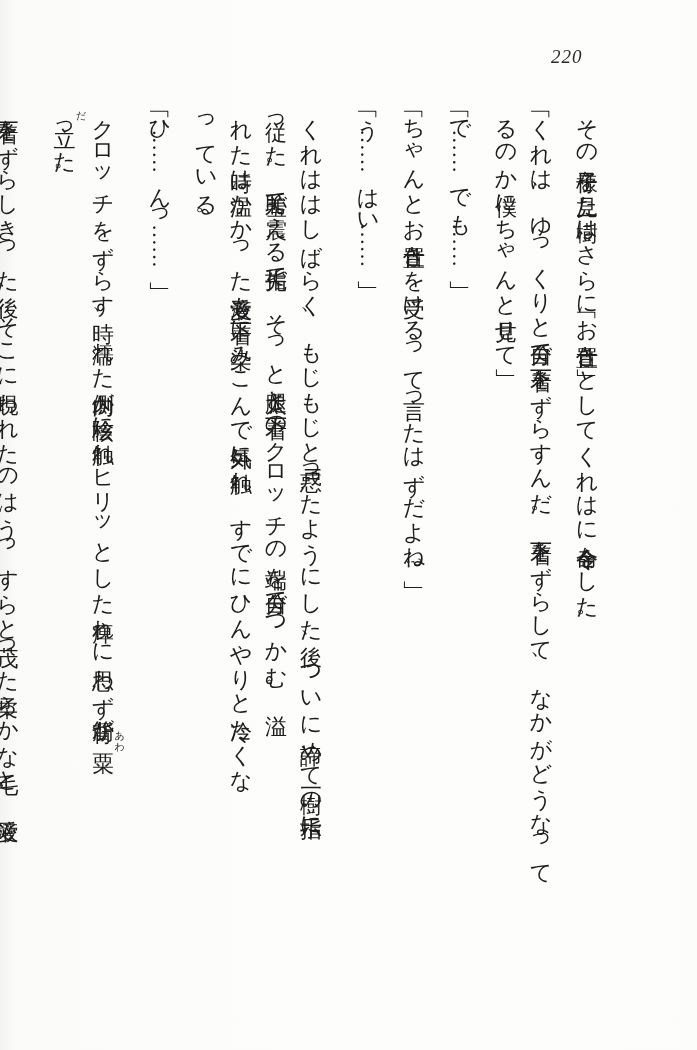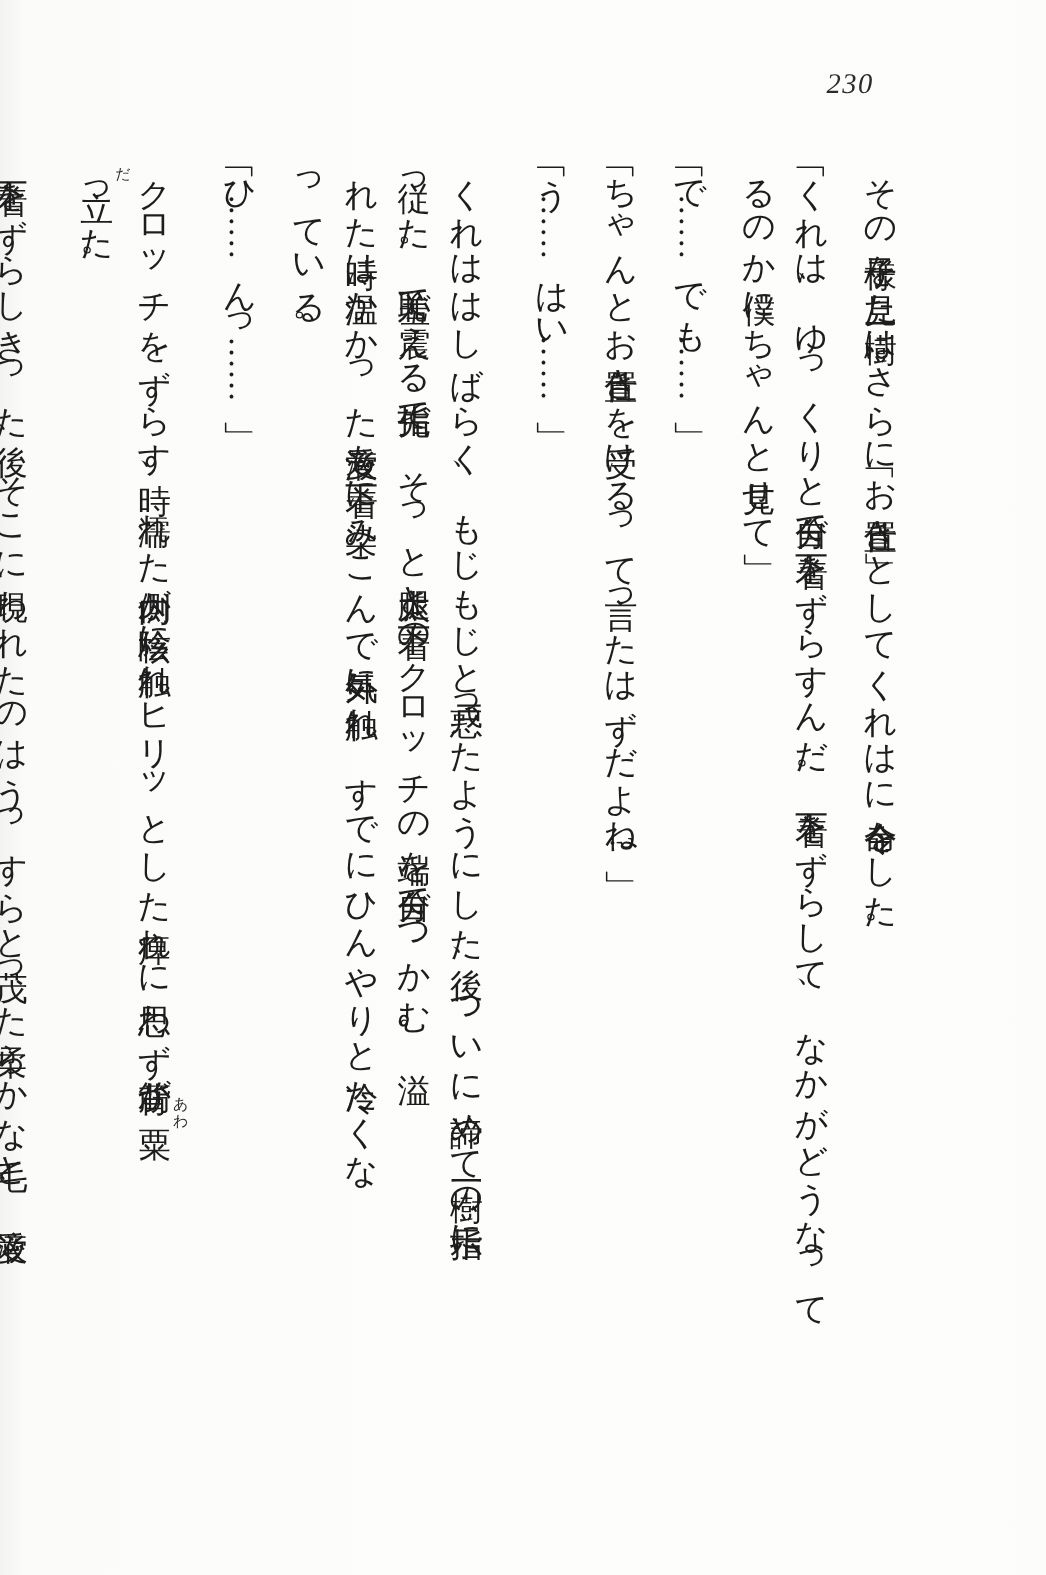--- a/index.html
+++ b/index.html
@@ -50,21 +50,21 @@
   rt {
     font-size: 10px;
     letter-spacing: 0;
     color: #2b2b2b;
   }
 </style>
 </head>
 <body>
 
 <div class="page">
-  <div class="page-number">230</div>
+  <div class="page-number">220</div>
   <div class="text-block">
       <p class="line" style="padding-block-start: 22px;"><span>その様子を見た一樹はさらに「お仕置き」としてくれはに命令をした。</span></p>
       <p class="line" style="padding-block-start: 11px;"><span>「くれは、ゆっくりと自分で下着をずらすんだ。下着をずらして、なかがどうなって</span></p>
       <p class="line" style="padding-block-start: 0px;"><span>るのか僕にちゃんと見せて」</span></p>
       <p class="line" style="padding-block-start: 11px;"><span>「で……でも……」</span></p>
       <p class="line" style="padding-block-start: 11px;"><span>「ちゃんとお仕置きを受けるって言ったはずだよね?」</span></p>
       <p class="line" style="padding-block-start: 11px;"><span>「う……はい……」</span></p>
       <p class="line" style="padding-block-start: 22px;"><span>くれははしばらく、もじもじと戸惑ったようにした後、ついに諦めて一樹の指示に</span></p>
       <p class="line" style="padding-block-start: 0px;"><span>従った。羞恥で震える指先で、そっと太腿と下着のクロッチの端を自分でつかむ。溢</span></p>
       <p class="line" style="padding-block-start: 0px;"><span>れた時は温かかった愛液も下着に染みこんで外気に触れ、すでにひんやりと冷たくな</span></p>

